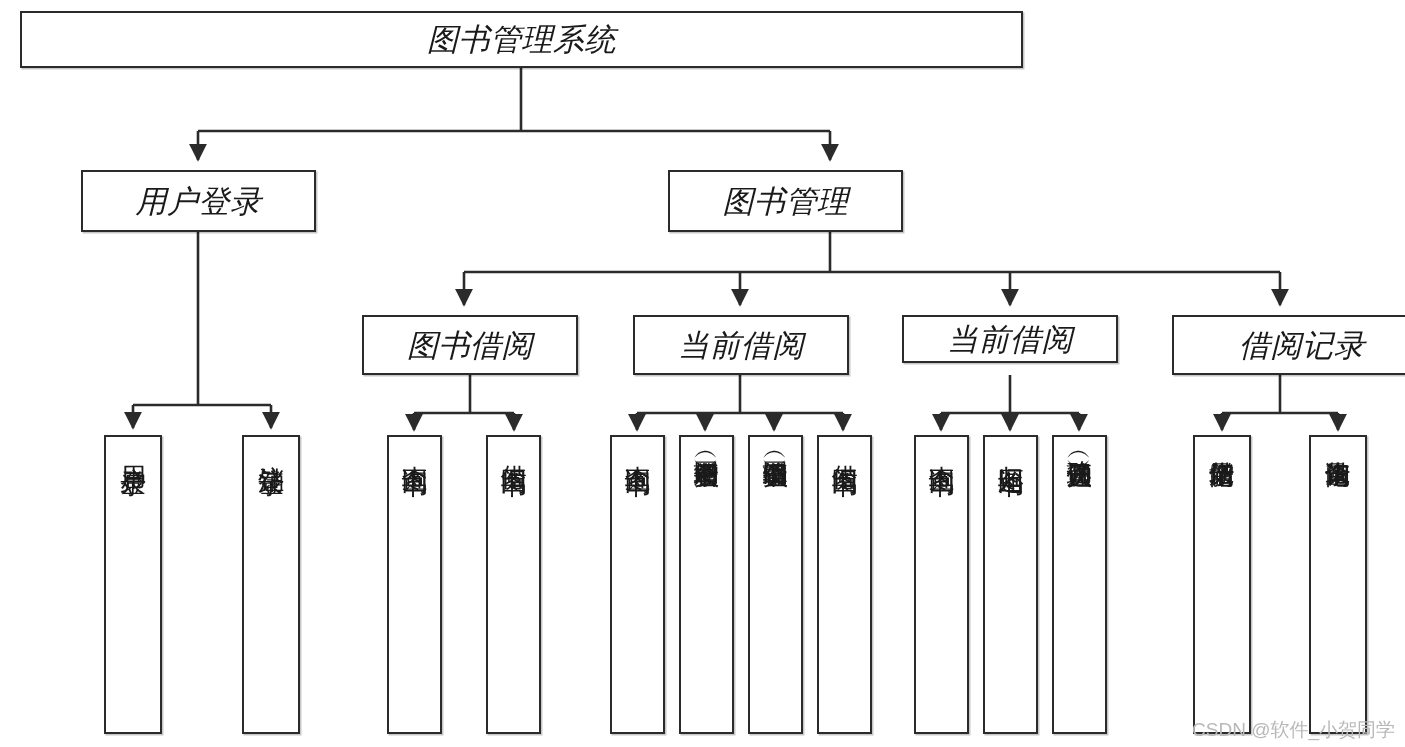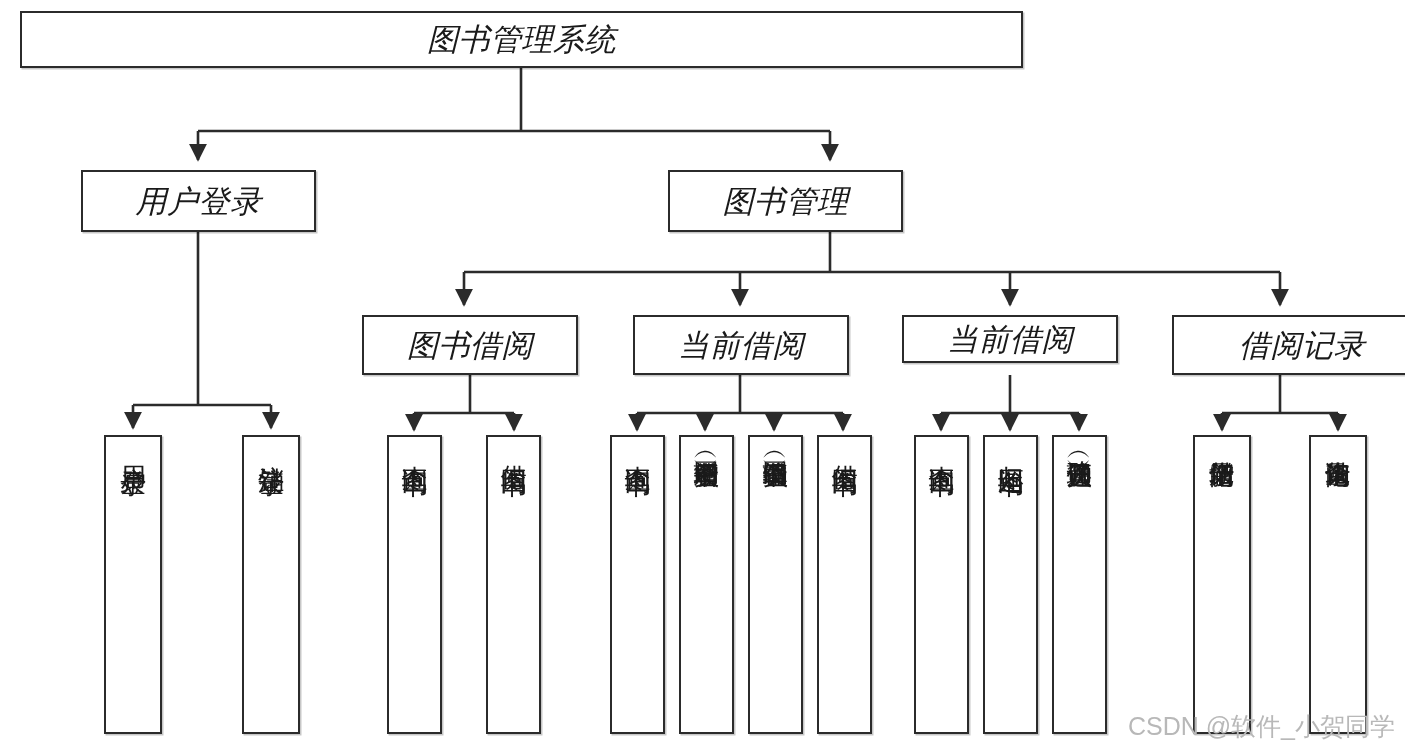--- a/index.html
+++ b/index.html
@@ -64,21 +64,21 @@
   }
   .node.vert.tall-label .node-label {
     font-size: 25px;
     letter-spacing: 0.5px;
   }
   #watermark {
     position: absolute;
     right: 10px;
     bottom: 4px;
     font-family: "Liberation Sans", "DejaVu Sans", sans-serif;
-    font-size: 25px;
+    font-size: 19px;
     color: #b8b8b8;
     white-space: nowrap;
     pointer-events: none;
   }
 </style>
 </head>
 <body>
 
 <div id="diagram-root">
 

